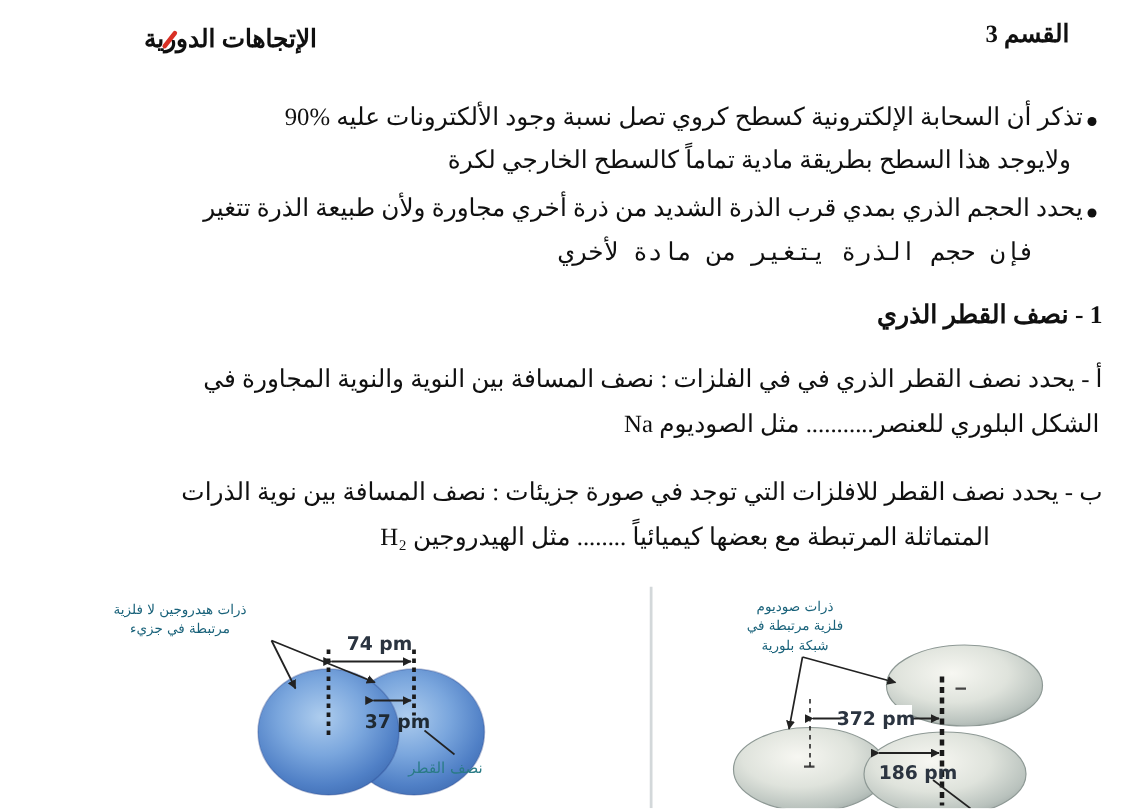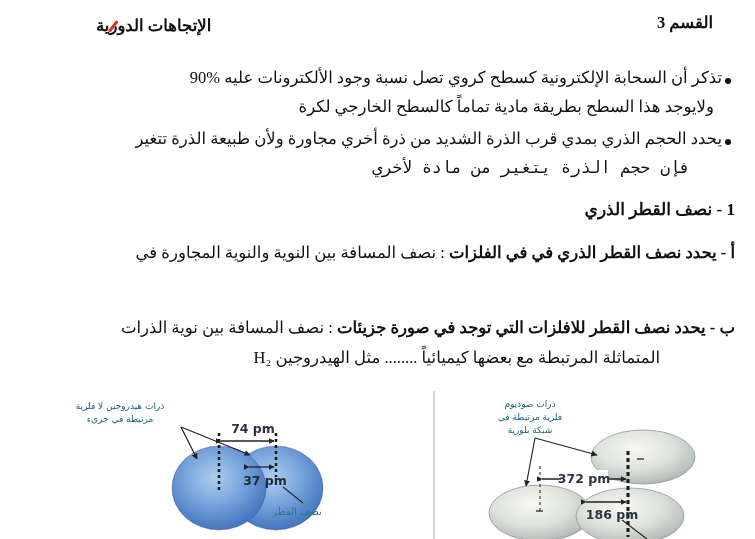--- a/index.html
+++ b/index.html
@@ -6,21 +6,21 @@
   .page{
     position:relative;width:755px;height:539px;background:#ffffff;
     overflow:hidden;
     font-family:"Liberation Serif","DejaVu Serif",serif;
     color:#101010;
   }
   .line{
     position:absolute;direction:rtl;white-space:nowrap;
     font-size:16.5px;line-height:1.2;color:#101010;
   }
-  .bold{font-weight:bold;}
+  .bold{font-weight:normal;}
   .title-line{font-weight:bold;font-size:16.5px;}
   .heading{font-weight:bold;font-size:17px;}
   .bullet-dot{
     position:absolute;width:6px;height:6px;border-radius:50%;
     background:#101010;
   }
   .red-tick{
     position:absolute;width:14px;height:2.5px;border-radius:2px;
     transform:rotate(-52deg);
   }
@@ -45,20 +45,21 @@
 
   <div class="bullet-dot" style="top:139px;right:24px;"></div>
   <div class="line" style="top:129px;right:33px;">يحدد الحجم الذري بمدي قرب الذرة الشديد من ذرة أخري مجاورة ولأن طبيعة الذرة تتغير</div>
   <div class="line" style="top:159px;right:65px;font-family:Liberation Mono, monospace;">فإن حجم الذرة يتغير من مادة لأخري</div>
 
   <div class="line heading" style="top:200px;right:20px;">1 - نصف القطر الذري</div>
 
   <div class="line" style="top:243px;right:20px;">
     <span class="bold">أ - يحدد نصف القطر الذري في في الفلزات</span><span> : نصف المسافة بين النوية والنوية المجاورة في</span>
   </div>
+  <div class="line" style="top:273px;right:22px;">الشكل البلوري للعنصر........... مثل الصوديوم Na</div>
 
   <div class="line" style="top:348px;right:95px;">المتماثلة المرتبطة مع بعضها كيميائياً ........ مثل الهيدروجين H₂</div>
   <div class="line" style="top:318px;right:20px;">
     <span class="bold">ب - يحدد نصف القطر للافلزات التي توجد في صورة جزيئات</span><span> : نصف المسافة بين نوية الذرات</span>
   </div>
 
   <svg class="fig" style="left:25px;top:393px;" width="310" height="146" viewBox="0 0 310 146">
     <defs>
       <radialGradient id="hgrad" cx="45%" cy="38%" r="68%">
         <stop offset="0%" stop-color="#aecdee"></stop>

